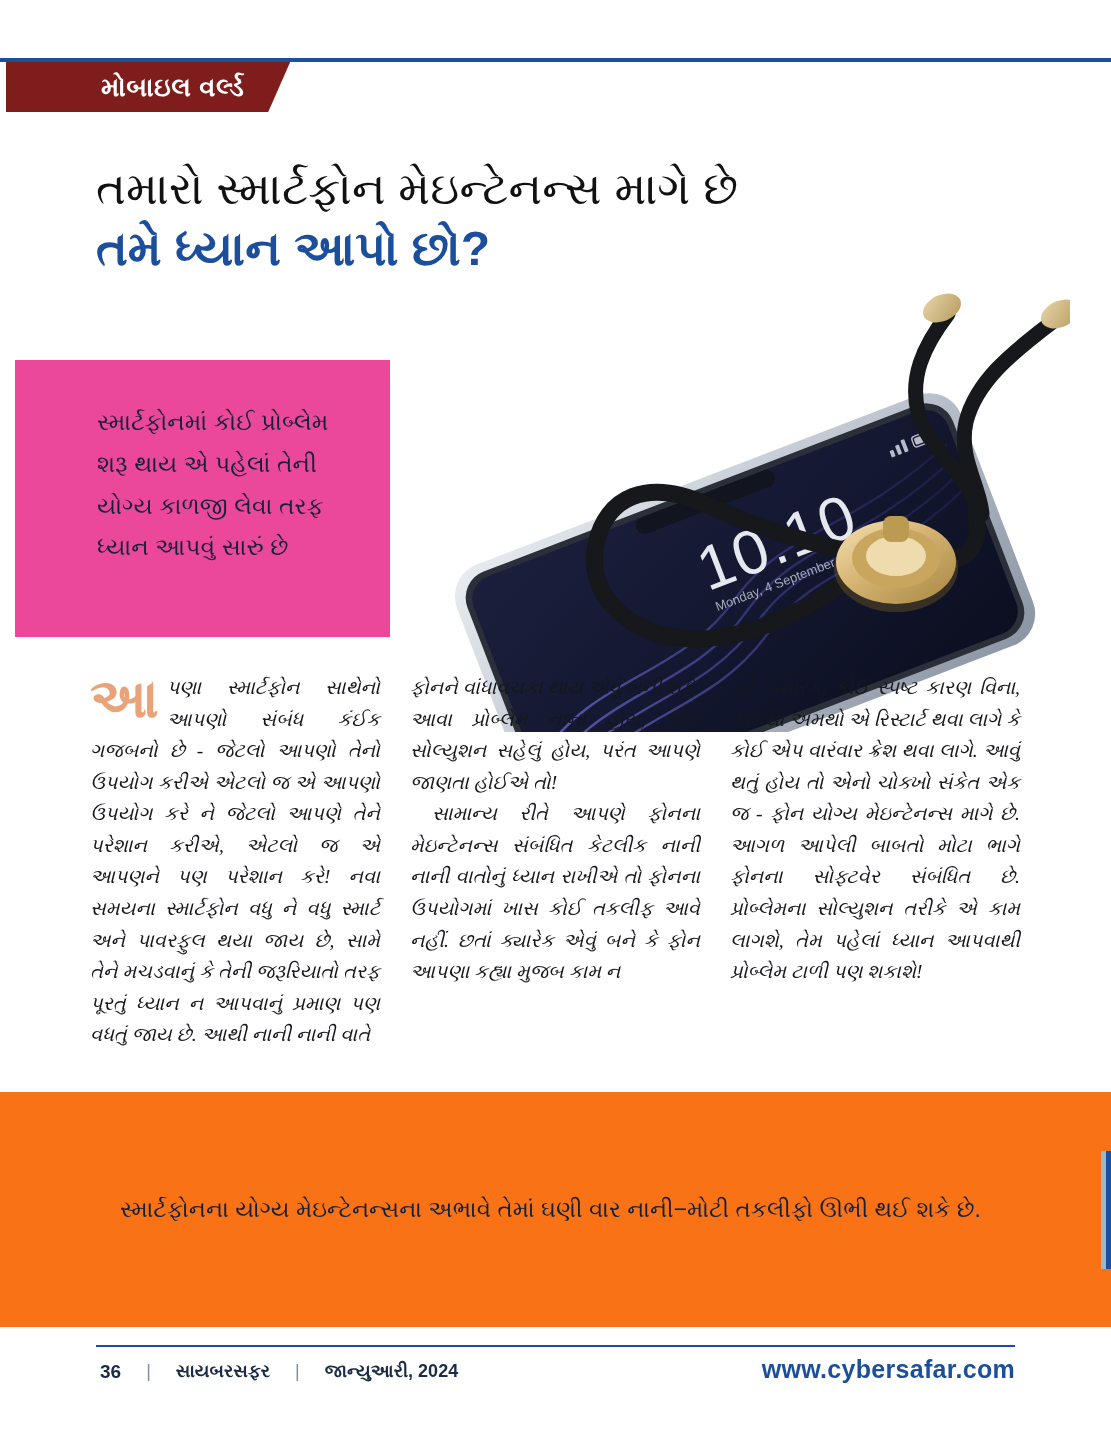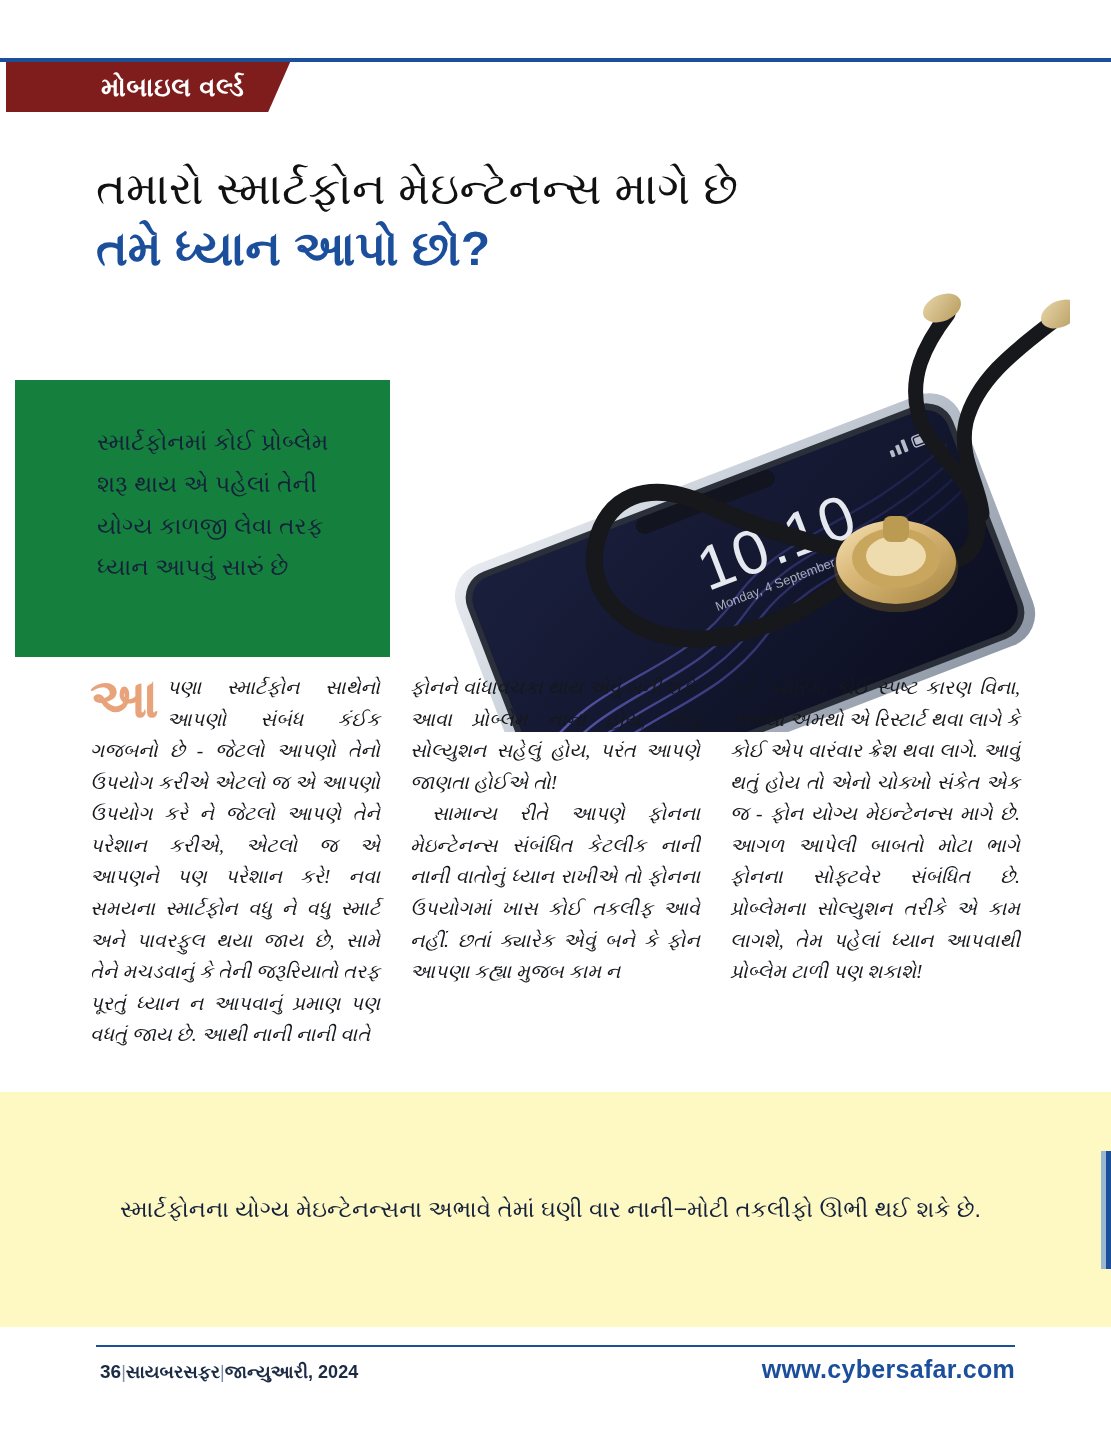--- a/index.html
+++ b/index.html
@@ -59,25 +59,25 @@
   .headline-2 {
     font-size: 48px;
     color: #1b4f9c;
     font-weight: bold;
     line-height: 1.3;
   }
 
   
   .standfirst {
     position: absolute;
-    top: 380px;
+    top: 360px;
     left: 15px;
     width: 375px;
     height: 277px;
-    background: #15803d;
+    background: #ec4899;
     box-sizing: border-box;
     padding: 42px 36px 0 82px;
   }
   .standfirst p {
     margin: 0;
     font-size: 23.5px;
     line-height: 1.78;
     color: #15213a;
   }
 
@@ -122,21 +122,21 @@
     margin: 4px 8px 0 0;
   }
 
   
   .band {
     position: absolute;
     top: 1092px;
     left: 0;
     width: 1111px;
     height: 235px;
-    background: #fef9c3;
+    background: #f97316;
     display: flex;
     align-items: center;
   }
   .band-cell {
     flex: 1;
     text-align: center;
     padding: 0 34px;
     box-sizing: border-box;
     font-size: 23px;
     line-height: 1.72;
@@ -166,22 +166,22 @@
     background: #1b4f9c;
   }
   .footer-left {
     position: absolute;
     top: 16px;
     left: 100px;
     font-size: 18px;
     color: #1b2b45;
     font-weight: bold;
     display: flex;
-    align-items: center;
-    gap: 0;
+    align-items: flex-start;
+    gap: 25px;
   }
   .footer-left .sep { color: #7e8da3; font-weight: normal; }
   .footer-left .pg { font-size: 19px; }
   .footer-right {
     position: absolute;
     top: 10px;
     right: 96px;
     font-size: 25px;
     font-weight: bold;
     color: #1b4f9c;

